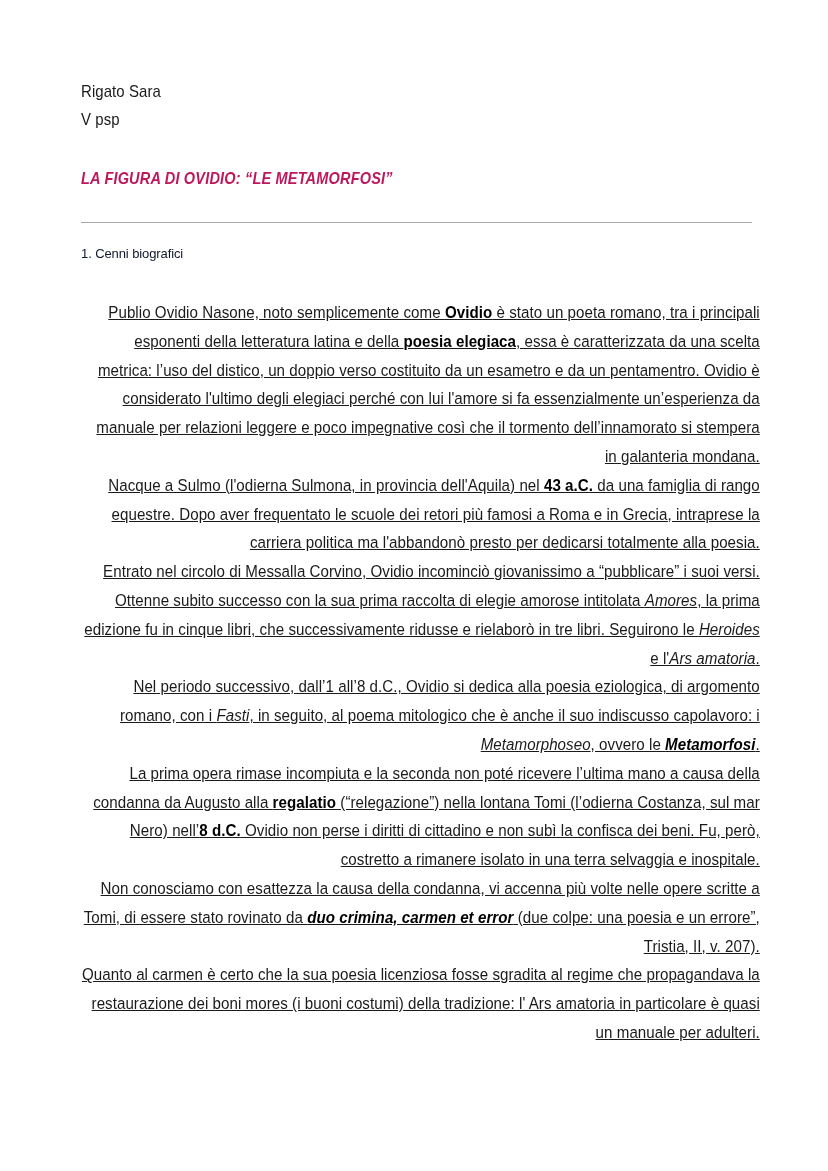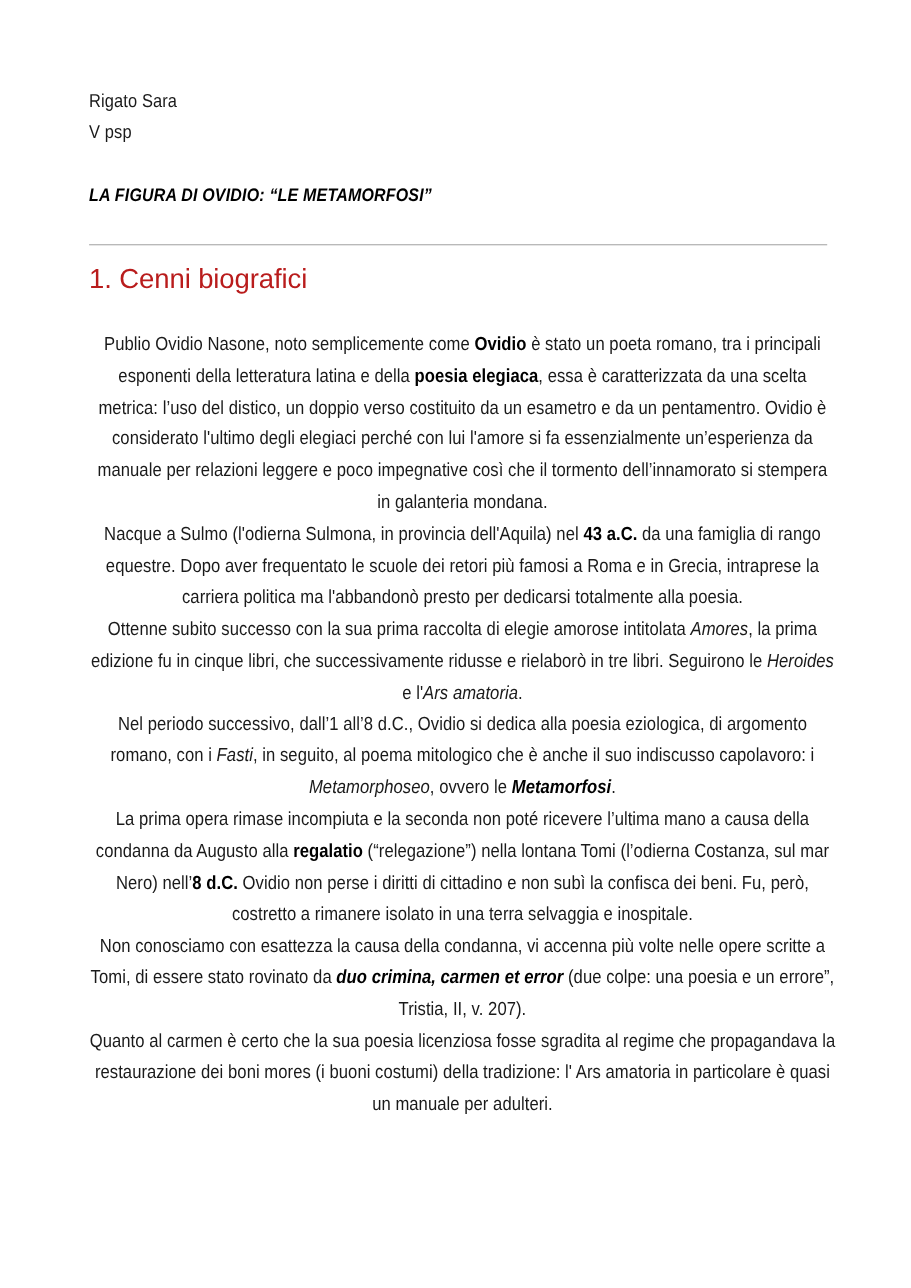--- a/index.html
+++ b/index.html
@@ -43,53 +43,54 @@
   }
   .meta-line { display: block; white-space: pre; }
 
   .doc-title {
     font-size: 16.5px;
     line-height: 24px;
     font-weight: bold;
     font-style: italic;
     letter-spacing: 0.2px;
     margin: 32px 0 0 0;
-    color: #000000;
+    color: #be185d;
   }
 
   .rule {
     border: 0;
     border-top: 1px solid #a8a8a8;
     margin: 32px 0 0 0;
     width: 671px;
     height: 0;
   }
 
   .section-heading {
     font-family: "Liberation Sans", sans-serif;
-    font-size: 25px;
+    font-size: 13px;
     line-height: 26px;
     font-weight: normal;
-    color: #b91c1c;
+    color: #0f172a;
     margin: 18px 0 0 0;
     letter-spacing: -0.1px;
   }
 
   .body-wrap {
     margin-top: 31px;
   }
 
   p.para {
     font-size: 17.2px;
     line-height: 28.8px;
     margin: 0;
-    text-align: center;
+    text-align: right;
     color: #1a1a1a;
     letter-spacing: 0.05px;
     max-width: 768px;
+    text-decoration: underline;
   }
   p.para + p.para { margin-top: 0; }
 
   b, strong { font-weight: bold; color: #000000; }
   i, em { font-style: italic; }
   .bi { font-weight: bold; font-style: italic; color: #000; }
 </style>
 </head>
 <body>
 
@@ -115,20 +116,23 @@
   </div>
 
   <div class="body-wrap">
     <p class="para">
         <span class="cond"><span>Publio Ovidio Nasone, noto semplicemente come </span><b>Ovidio</b><span> è stato un poeta romano, tra i principali esponenti della letteratura latina e della </span><b>poesia elegiaca</b><span>, essa è caratterizzata da una scelta metrica: l’uso del distico, un doppio verso costituito da un esametro e da un pentamentro. Ovidio è considerato l'ultimo degli elegiaci perché con lui l'amore si fa essenzialmente un’esperienza da manuale per relazioni leggere e poco impegnative così che il tormento dell’innamorato si stempera in galanteria mondana.</span></span>
       </p>
     <p class="para">
         <span class="cond"><span>Nacque a Sulmo (l'odierna Sulmona, in provincia dell'Aquila) nel </span><b>43 a.C.</b><span> da una famiglia di rango equestre. Dopo aver frequentato le scuole dei retori più famosi a Roma e in Grecia, intraprese la carriera politica ma l'abbandonò presto per dedicarsi totalmente alla poesia.</span></span>
       </p>
     <p class="para">
+        <span class="cond"><span>Entrato nel circolo di Messalla Corvino, Ovidio incominciò giovanissimo a “pubblicare” i suoi versi.</span></span>
+      </p>
+    <p class="para">
         <span class="cond"><span>Ottenne subito successo con la sua prima raccolta di elegie amorose intitolata </span><i>Amores</i><span>, la prima edizione fu in cinque libri, che successivamente ridusse e rielaborò in tre libri. Seguirono le </span><i>Heroides</i><span> e l'</span><i>Ars amatoria</i><span>.</span></span>
       </p>
     <p class="para">
         <span class="cond"><span>Nel periodo successivo, dall’1 all’8 d.C., Ovidio si dedica alla poesia eziologica, di argomento romano, con i </span><i>Fasti</i><span>, in seguito, al poema mitologico che è anche il suo indiscusso capolavoro: i </span><i>Metamorphoseo</i><span>, ovvero le </span><span class="bi">Metamorfosi</span><span>.</span></span>
       </p>
     <p class="para">
         <span class="cond"><span>La prima opera rimase incompiuta e la seconda non poté ricevere l’ultima mano a causa della condanna da Augusto alla </span><b>regalatio</b><span> (“relegazione”) nella lontana Tomi (l’odierna Costanza, sul mar Nero) nell’</span><b>8 d.C.</b><span> Ovidio non perse i diritti di cittadino e non subì la confisca dei beni. Fu, però, costretto a rimanere isolato in una terra selvaggia e inospitale.</span></span>
       </p>
     <p class="para">
         <span class="cond"><span>Non conosciamo con esattezza la causa della condanna, vi accenna più volte nelle opere scritte a Tomi, di essere stato rovinato da </span><span class="bi">duo crimina, carmen et error</span><span> (due colpe: una poesia e un errore”, Tristia, II, v. 207).</span></span>

